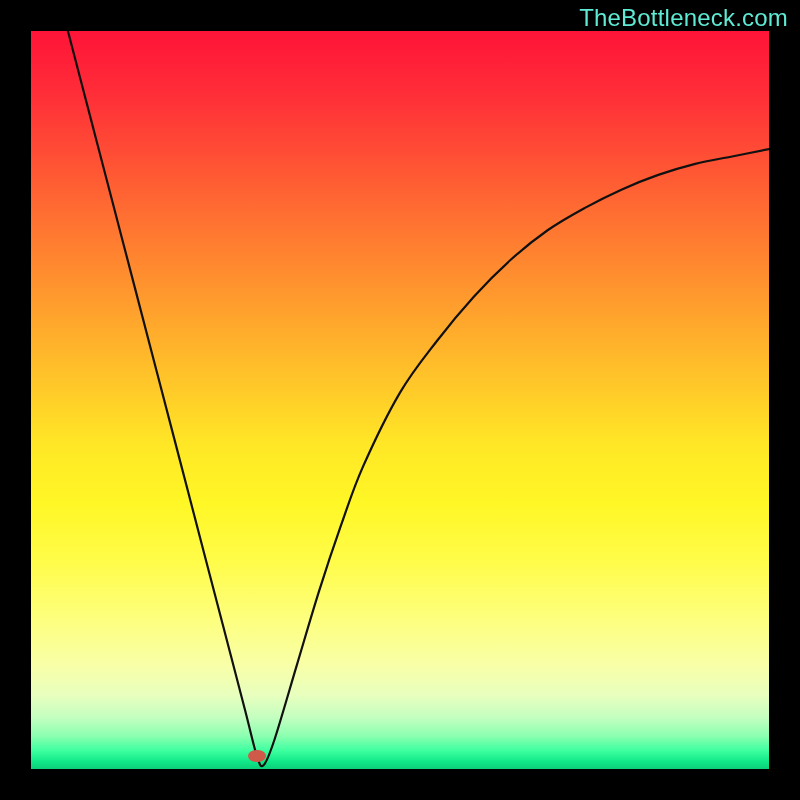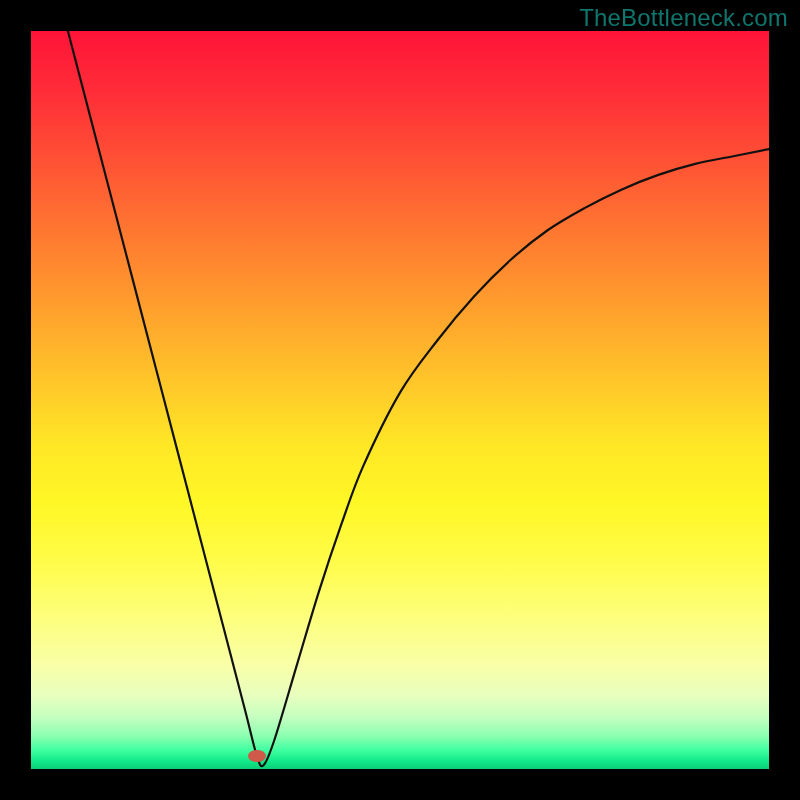--- a/index.html
+++ b/index.html
@@ -14,21 +14,21 @@
   .frame {
     position: relative;
     width: 800px;
     height: 800px;
     background: #000;
   }
   .watermark {
     position: absolute;
     top: 4px;
     right: 12px;
-    color: #0f766e;
+    color: #5eead4;
     font-size: 24px;
     font-weight: 400;
     letter-spacing: 0.2px;
     user-select: none;
   }
   .plot-area {
     position: absolute;
     left: 31px;
     top: 31px;
     width: 738px;

